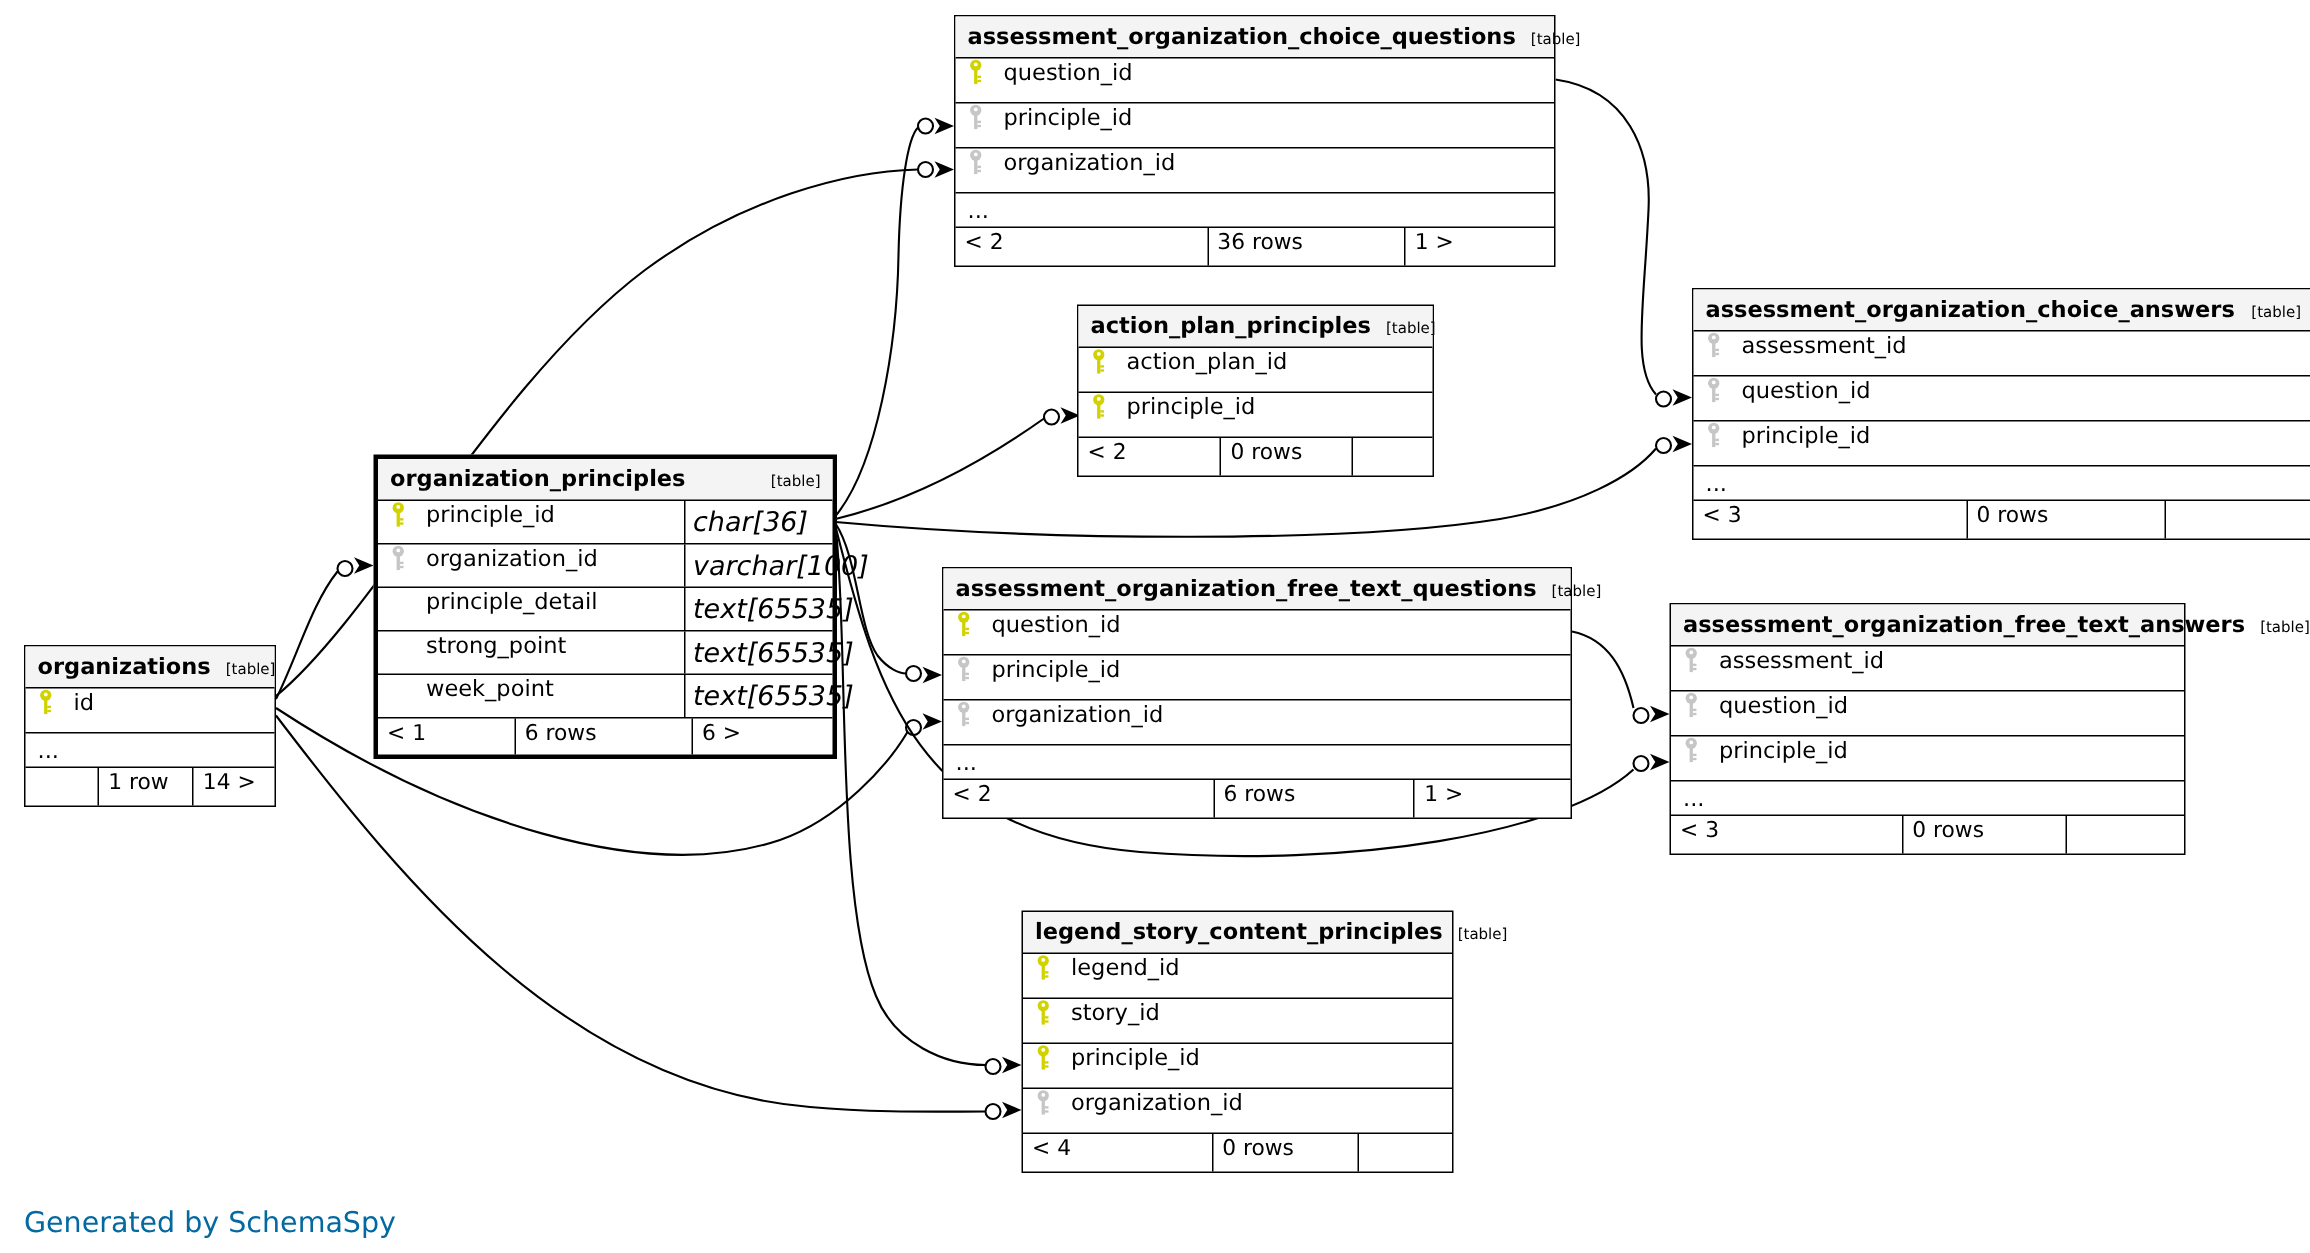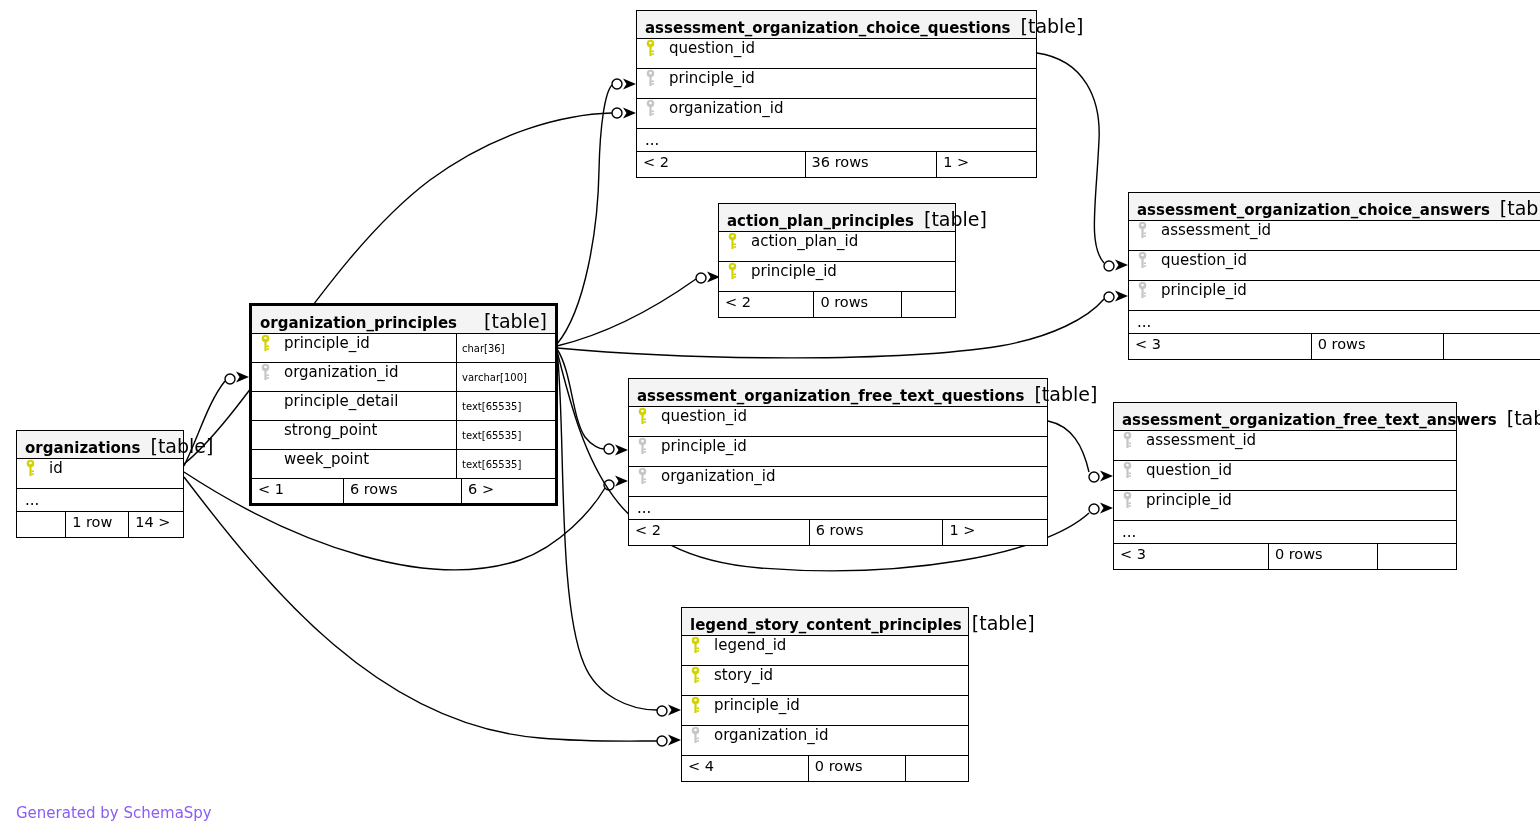--- a/index.html
+++ b/index.html
@@ -9,37 +9,37 @@
   #edges{position:absolute;left:0;top:0;z-index:1;}
   #edges path{fill:none;stroke:#000;stroke-width:1.4px;}
   #edges circle{fill:#fff;stroke:#000;stroke-width:1.4px;}
   #edges path.ah{fill:#000;stroke:none;}
   
   .tbl{position:absolute;z-index:2;background:#fff;border:1.7px solid #000;box-sizing:border-box;}
   .tbl.focus{border-width:3px;}
   .hd{display:flex;justify-content:space-between;align-items:baseline;background:#f4f4f4;
       border-bottom:1.7px solid #000;height:28px;box-sizing:border-box;padding:4px 8px 0 8px;}
   .hd .name{font-weight:700;font-size:15px;white-space:nowrap;}
-  .hd .tag{font-size:19px;margin-left:10px;white-space:nowrap;}
+  .hd .tag{font-size:10px;margin-left:10px;white-space:nowrap;}
   .rw{display:flex;align-items:stretch;border-bottom:1.7px solid #000;height:30px;box-sizing:border-box;}
   .rw.h29{height:29px;}
   .cell-name{flex:1;display:flex;align-items:flex-start;padding:0 8px;min-width:0;}
   .keyic{width:24px;flex:0 0 24px;display:flex;align-items:center;}
   .keyic.pk{color:#d2d200;}
   .keyic.fk{color:#c6c6c6;}
   .cn{font-size:15px;white-space:nowrap;}
   .cell-type{width:99px;flex:0 0 99px;border-left:1.7px solid #000;display:flex;align-items:center;
-             padding:0 5px;box-sizing:border-box;font-size:10px;white-space:nowrap;}
+             padding:0 5px;box-sizing:border-box;font-size:18px;white-space:nowrap;font-style:italic;}
   .dots{height:23px;box-sizing:border-box;display:flex;align-items:center;padding:0 8px;
         border-bottom:1.7px solid #000;font-size:15px;}
   .ft{display:grid;height:25px;box-sizing:border-box;font-size:14.5px;}
   .ft .c{box-sizing:border-box;padding:2px 6px;white-space:nowrap;overflow:hidden;}
   .ft .c + .c{border-left:1.7px solid #000;}
   .ft .c.m,.ft .c.r{}
-  #credit{position:absolute;left:16px;top:804px;z-index:2;font-size:15px;color:#8b5cf6;}
+  #credit{position:absolute;left:16px;top:804px;z-index:2;font-size:19px;color:#0369a1;}
   .defs{position:absolute;width:0;height:0;overflow:hidden;}
 </style>
 </head>
 <body>
 
 <svg class="defs" aria-hidden="true">
   <defs>
     <symbol id="keysym" viewBox="0 0 12 19">
       <circle cx="6" cy="4.6" r="4.1" fill="currentColor"></circle>
       <circle cx="6" cy="4" r="1.4" fill="#fff"></circle>

